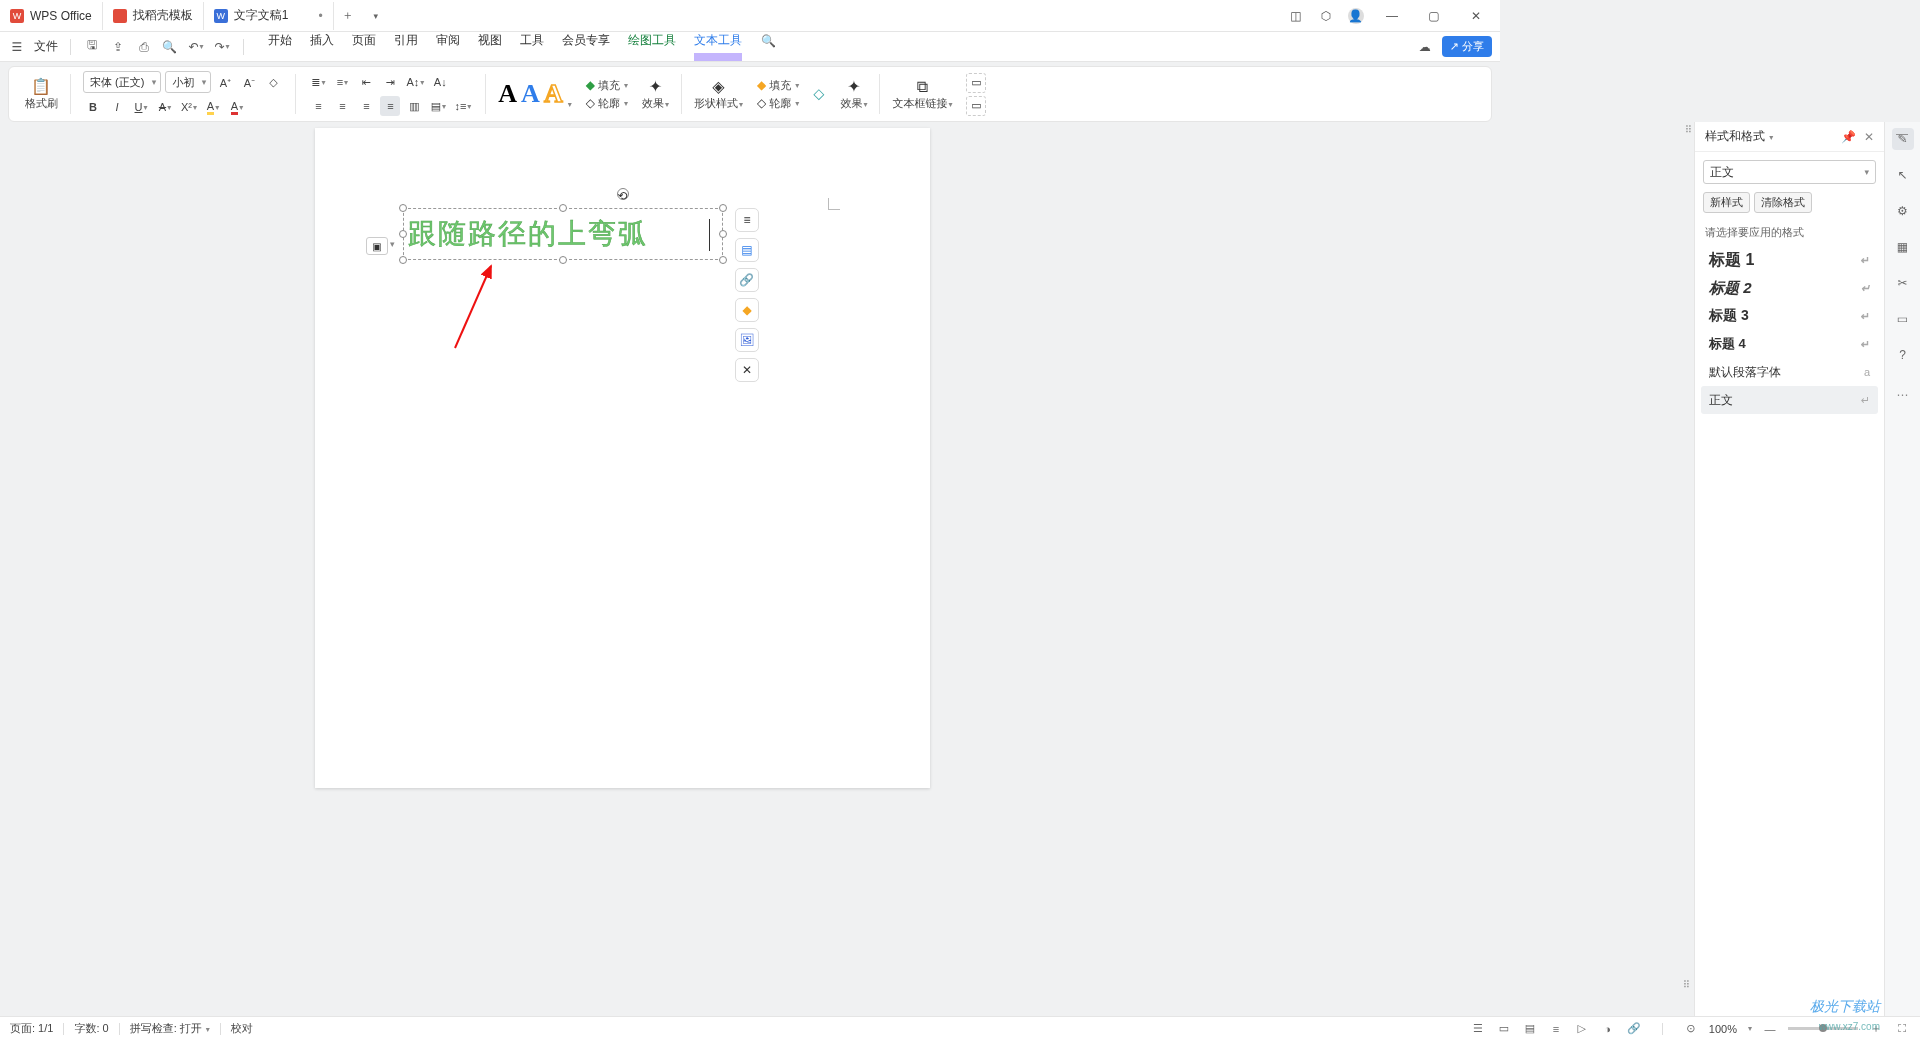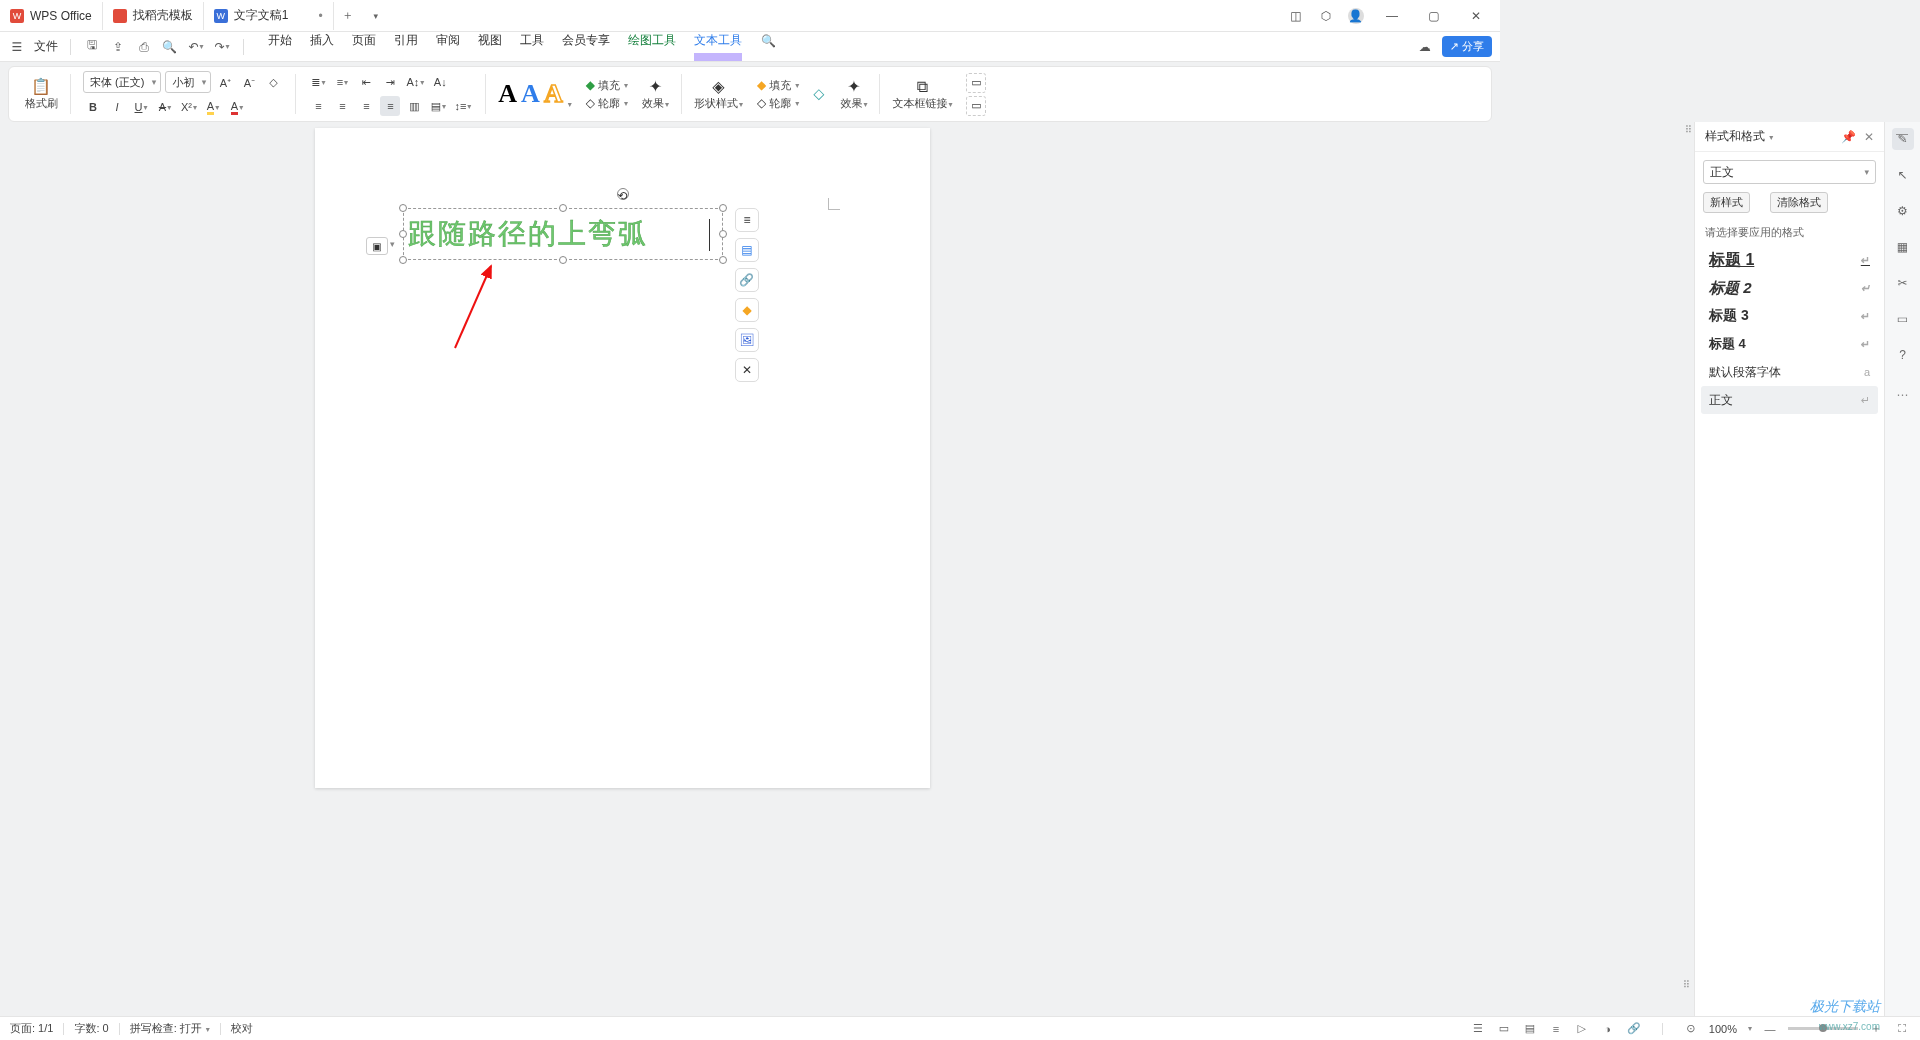--- a/index.html
+++ b/index.html
@@ -63,26 +63,26 @@
 
 .vdots { position:absolute; right:4px; top:2px; color:#999; font-size:10px; letter-spacing:-2px;}
 .vdots2 { position:absolute; right:4px; bottom:26px; color:#999; font-size:10px;}
 
 
 .sidepanel { width: 190px; background: #fff; border-left: 1px solid #e5e5e5; display: flex; flex-direction: column; }
 .sp-head { height: 30px; display: flex; align-items: center; padding: 0 10px; font-size: 12px; border-bottom: 1px solid #eee; }
 .sp-head .right { margin-left:auto; display:flex; gap:8px; color:#888;}
 .sp-sel { margin: 8px; border: 1px solid #ccc; border-radius: 3px; height: 24px; display: flex; align-items: center; padding: 0 6px; font-size: 12px; position:relative;}
 .sp-sel::after { content:"▾"; position:absolute; right:6px; color:#888; font-size:9px;}
-.sp-btns { display:flex; gap:20px; padding: 0 8px 8px;}
+.sp-btns { display:flex; gap:4px; padding: 0 8px 8px;}
 .sp-smbtn { border:1px solid #ccc; border-radius:3px; padding:2px 6px; font-size:11px; background:#f5f5f5;}
 .sp-label { padding: 4px 10px; font-size: 11px; color: #666; }
 .sp-list { flex:1; overflow:auto; padding: 2px 6px;}
 .sp-item { height: 28px; display: flex; align-items: center; padding: 0 8px; font-size: 14px; border-radius:3px;}
-.sp-item.h1 { font-size: 16px; font-weight:bold;text-decoration:underline;}
+.sp-item.h1 { font-size: 16px; font-weight:bold;}
 .sp-item.h2 { font-size: 15px; font-weight:bold;font-style:italic;}
 .sp-item.h3 { font-size: 14px; font-weight:bold;}
 .sp-item.h4 { font-size: 13px; font-weight:bold;}
 .sp-item .ret { margin-left:auto; color:#aaa; font-size:11px;}
 .sp-item.sel { background:#eef0f2;}
 .sp-foot { border-top:1px solid #eee; padding:6px 8px; font-size:11px;}
 .sp-foot-row { display:flex; align-items:center; gap:6px; margin:4px 0;}
 .sp-select2 { flex:1; border:1px solid #ccc; border-radius:3px; height:22px; display:flex; align-items:center; padding:0 6px; position:relative;}
 .sp-select2::after { content:"▾"; position:absolute; right:6px; color:#888; font-size:9px;}
 

